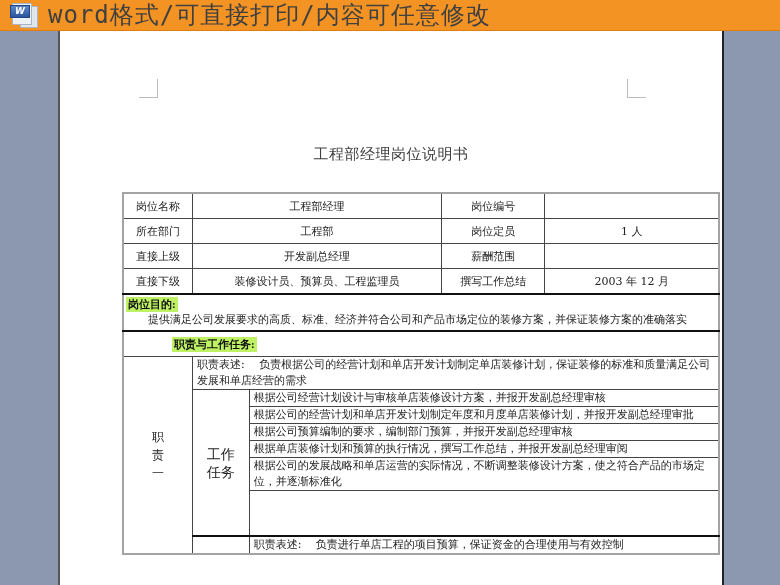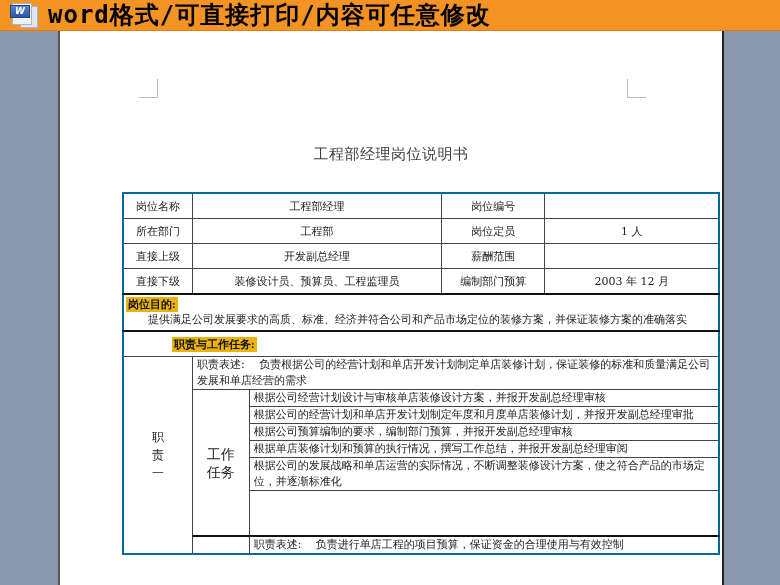--- a/index.html
+++ b/index.html
@@ -25,46 +25,46 @@
     background: #eef2f7; border: 1px solid #aab4c2;
   }
   .word-icon .w {
     position: absolute; left: 6px; top: 5px; width: 18px; height: 11px;
     background: linear-gradient(#5b86c8, #2b56a0); color: #fff;
     font: bold italic 9px "DejaVu Sans", sans-serif; line-height: 11px; text-align: center;
     border: 1px solid #1f4585;
   }
   .banner-text {
     font-family: "DejaVu Sans Mono", "Liberation Mono", monospace;
-    font-weight: bold; font-size: 24px; color: #000000; letter-spacing: 1px;
+    font-weight: normal; font-size: 24px; color: #404040; letter-spacing: 1px;
     white-space: nowrap; margin-left: 0px;
   }
   .page {
     position: absolute; left: 58px; top: 31px; width: 662px; height: 560px;
     background: #ffffff;
     border-left: 2px solid #555; border-right: 2px solid #222;
   }
   .corner-mark { position: absolute; width: 18px; height: 18px; border-color: #bbb; border-style: solid; }
   .corner-tl { left: 79px; top: 48px; border-width: 0 1px 1px 0; }
   .corner-tr { left: 567px; top: 48px; border-width: 0 0 1px 1px; }
   .doc-title {
     position: absolute; left: 0; width: 662px; top: 114px; text-align: center;
     font-size: 15px; color: #404040; letter-spacing: 0.5px;
   }
   .tbl {
     position: absolute; left: 62px; top: 161px; width: 598px;
-    border: 2px solid #0369a1; border-collapse: collapse; font-size: 11px; color: #222;
+    border: 2px solid #a3a3a3; border-collapse: collapse; font-size: 11px; color: #222;
   }
   .tbl td { border: 1px solid #444; padding: 0 4px; vertical-align: middle; }
   .r-info td { height: 24px; }
   .c-label { text-align: center; }
   .c-val { text-align: center; }
   .sec-head {
     font-family: Liberation Serif, serif; font-weight: bold; font-size: 11px;
-    background: #eab308; display: inline-block; padding: 0 2px; color: #111;
+    background: #bef264; display: inline-block; padding: 0 2px; color: #111;
   }
   .sec-row td { border-top: 2px solid #111; padding: 2px 2px; }
   .purpose-text { line-height: 16px; text-indent: 2em; }
   .duty-label { text-align: center; width: 40px; line-height: 18px; font-size: 12px; }
   .task-label { text-align: center; width: 18px; line-height: 18px; font-size: 14px; padding: 0 2px; }
   .task-item { line-height: 16px; padding: 3px 4px; }
   .task-empty { height: 44px; }
 </style>
 </head>
 <body>
@@ -108,21 +108,21 @@
     </tr>
     <tr class="r-info">
       <td class="c-label">直接上级</td>
       <td class="c-val" colspan="3">开发副总经理</td>
       <td class="c-label">薪酬范围</td>
       <td class="c-val"></td>
     </tr>
     <tr class="r-info">
       <td class="c-label">直接下级</td>
       <td class="c-val" colspan="3">装修设计员、预算员、工程监理员</td>
-      <td class="c-label">编制部门预算</td>
+      <td class="c-label">撰写工作总结</td>
       <td class="c-val">2003 年 12 月</td>
     </tr>
 
     <tr class="sec-row">
       <td colspan="6">
         <span class="sec-head">岗位目的:</span>
         <div class="purpose-text">提供满足公司发展要求的高质、标准、经济并符合公司和产品市场定位的装修方案，并保证装修方案的准确落实</div>
       </td>
     </tr>
 

